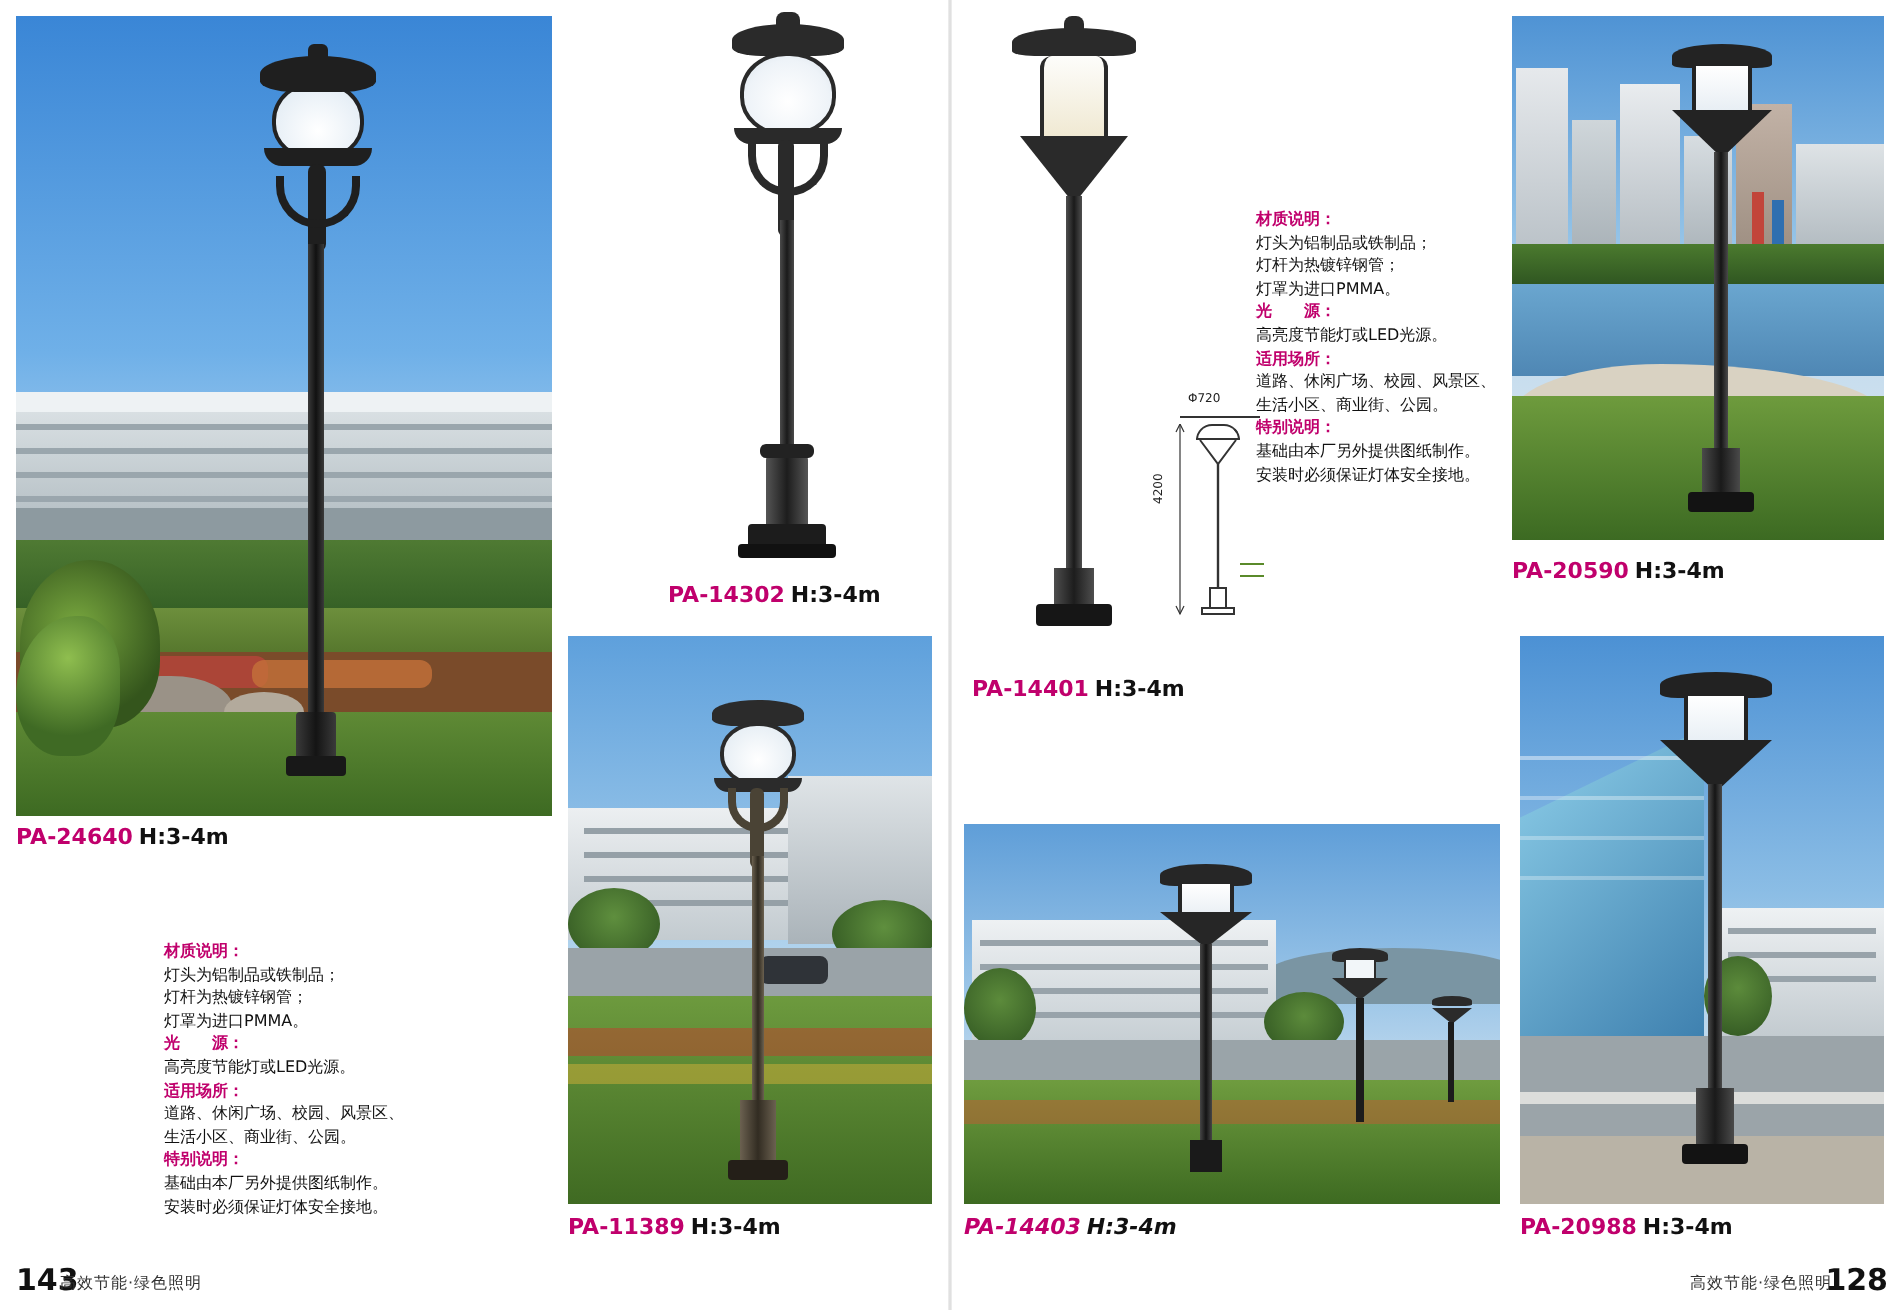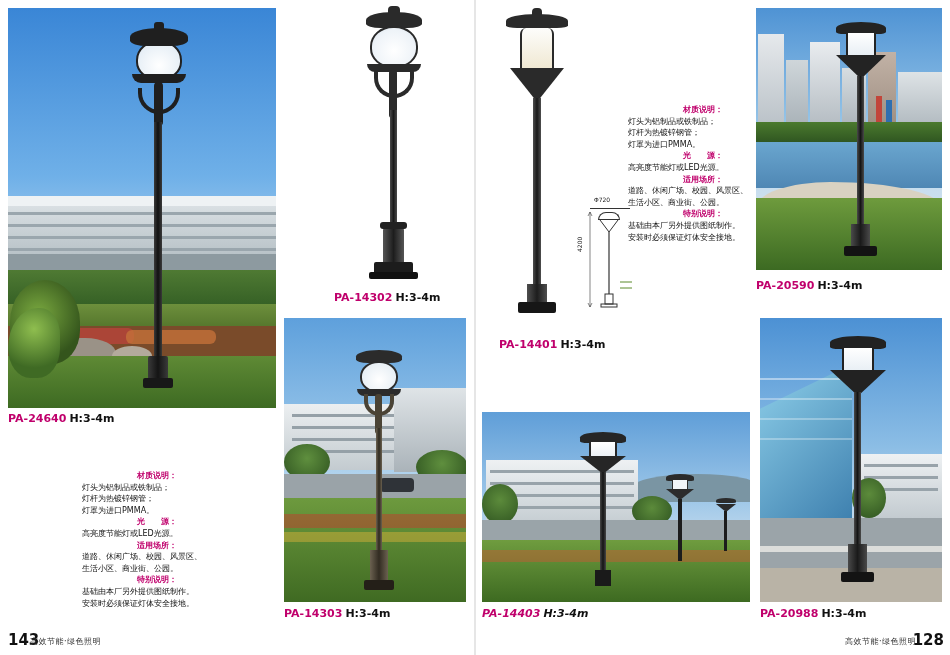--- a/index.html
+++ b/index.html
@@ -22,21 +22,21 @@
     font-size:11px;
     font-weight:bold;
     white-space:nowrap;
     font-family:"DejaVu Sans", sans-serif;
   }
   .caption .code { color:#c0006c; }
   .caption .hh { color:#111; margin-left:3px; }
 
   
   .spec { position:absolute; width:150px; line-height:1.45; font-size:8px; color:#111; }
-  .spec .hdr { color:#c0006c; font-weight:bold;text-align:center; }
+  .spec .hdr { color:#c0006c; font-weight:bold; }
   .spec .row { white-space:nowrap; }
 
   
   .lampwrap { position:absolute; }
 
   
   .folio { position:absolute; bottom:6px; font-size:15px; font-weight:bold; color:#111; }
   .folio-txt { position:absolute; bottom:8px; font-size:8px; color:#333; letter-spacing:0.5px; }
 
   .spine { position:absolute; left:474px; top:0; width:2px; height:655px;
@@ -165,40 +165,40 @@
       <div style="position:absolute;left:26px;top:17px;width:38px;height:32px;background:radial-gradient(circle at 50% 60%, #ffffff, #dfe9f1);border-radius:48%;border:2px solid #2b2b2b;"></div>
       <div style="position:absolute;left:23px;top:45px;width:44px;height:7px;background:#2b2b2b;border-radius:0 0 8px 8px;"></div>
       <div style="position:absolute;left:30px;top:50px;width:30px;height:22px;border:4px solid #4a4335;border-top:none;border-radius:0 0 18px 18px;"></div>
       <div style="position:absolute;left:41px;top:50px;width:7px;height:40px;background:#4a4335;border-radius:3px;"></div>
       <div style="position:absolute;left:42px;top:84px;width:6px;height:124px;background:linear-gradient(to right,#6b6150,#2e291f,#6b6150);"></div>
       <div style="position:absolute;left:36px;top:206px;width:18px;height:32px;background:linear-gradient(to right,#6b6150,#322c22,#6b6150);"></div>
       <div style="position:absolute;left:30px;top:236px;width:30px;height:10px;background:#241f18;border-radius:2px;"></div>
     </div>
   </div>
   <div class="caption" style="left:284px; top:607px;">
-    <span class="code">PA-14303</span><span class="hh">H:3-4m</span>
+    <span class="code">PA-11389</span><span class="hh">H:3-4m</span>
   </div>
 
   <div class="spine"></div>
 
   <div class="lampwrap" style="left:482px; top:6px; width:110px; height:320px;">
 
     <div style="position:absolute;left:24px;top:8px;width:62px;height:14px;background:#2a2a2a;border-radius:50% 50% 18% 18%;"></div>
     <div style="position:absolute;left:50px;top:2px;width:10px;height:8px;background:#2a2a2a;border-radius:4px 4px 0 0;"></div>
 
     <div style="position:absolute;left:38px;top:22px;width:34px;height:44px;background:linear-gradient(#fdfdfb,#efe7cf);border-left:2px solid #2a2a2a;border-right:2px solid #2a2a2a;border-radius:6px 6px 2px 2px;"></div>
 
     <div style="position:absolute;left:28px;top:62px;width:54px;height:0;border-left:27px solid transparent;border-right:27px solid transparent;border-top:34px solid #2a2a2a;"></div>
 
     <div style="position:absolute;left:51px;top:92px;width:8px;height:190px;background:linear-gradient(to right,#4e4e4e,#1a1a1a,#4e4e4e);"></div>
 
     <div style="position:absolute;left:45px;top:278px;width:20px;height:20px;background:linear-gradient(to right,#4e4e4e,#1d1d1d,#4e4e4e);"></div>
     <div style="position:absolute;left:36px;top:296px;width:38px;height:11px;background:#161616;border-radius:2px;"></div>
   </div>
-  <div class="caption" style="left:499px; top:338px;">
+  <div class="caption" style="left:486px; top:338px;">
     <span class="code">PA-14401</span><span class="hh">H:3-4m</span>
   </div>
 
   <div style="position:absolute;left:576px;top:196px;width:66px;height:124px;">
     <div class="dim" style="left:18px;top:0px;">Φ720</div>
 
     <div style="position:absolute;left:14px;top:12px;width:40px;height:1px;background:#333;"></div>
 
     <div style="position:absolute;left:22px;top:16px;width:22px;height:8px;border:1px solid #333;border-radius:8px 8px 0 0;"></div>
     <div style="position:absolute;left:26px;top:24px;width:14px;height:0;border-left:7px solid transparent;border-right:7px solid transparent;border-top:12px solid transparent;box-shadow:none;"></div>

